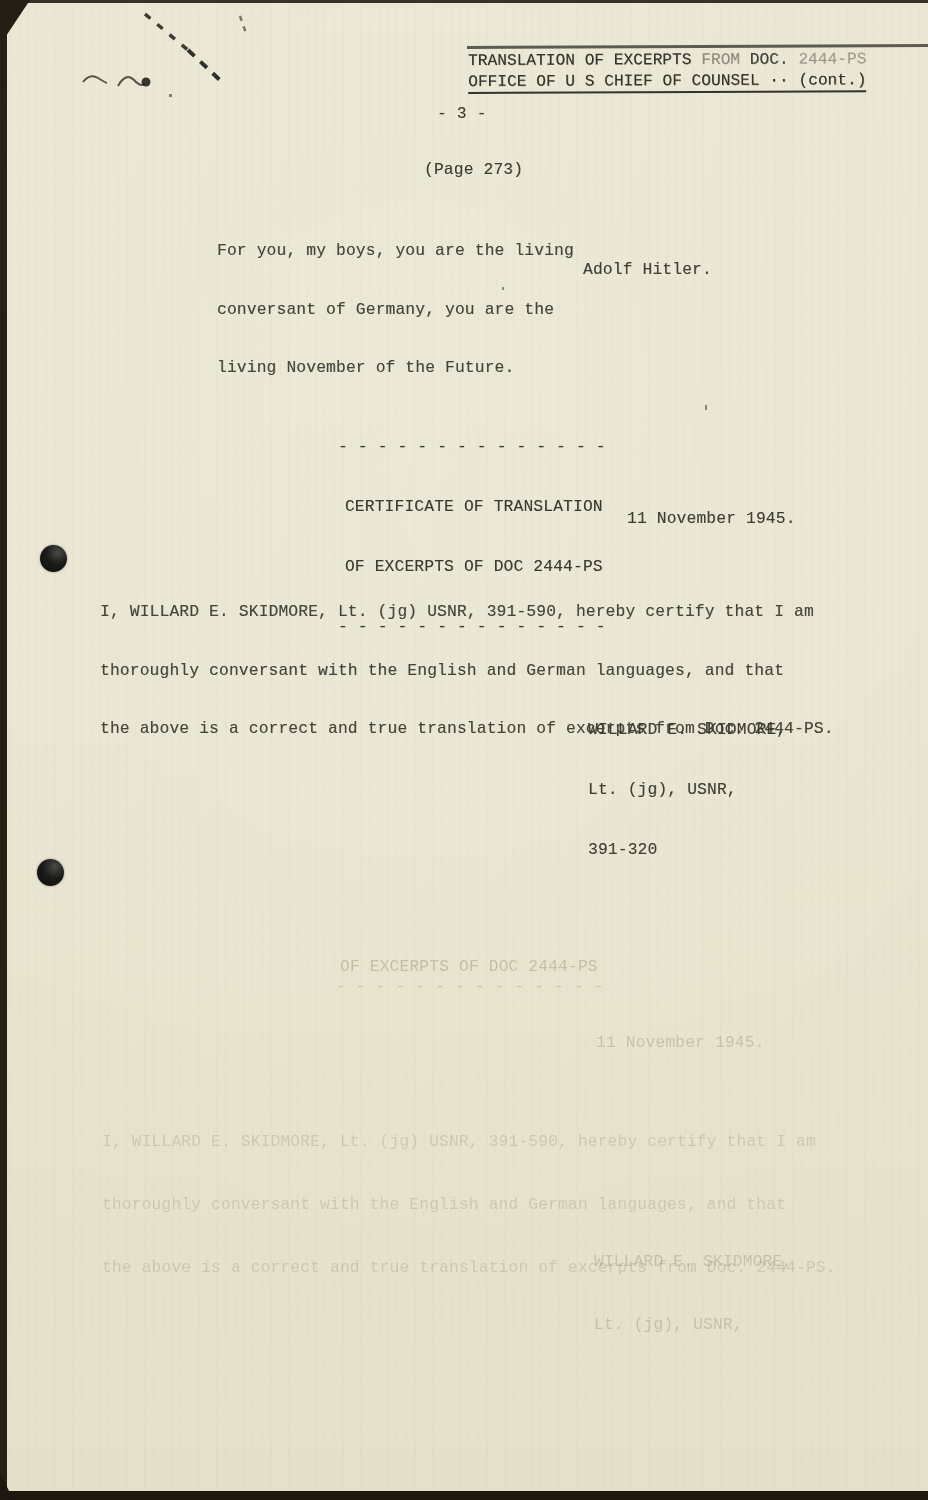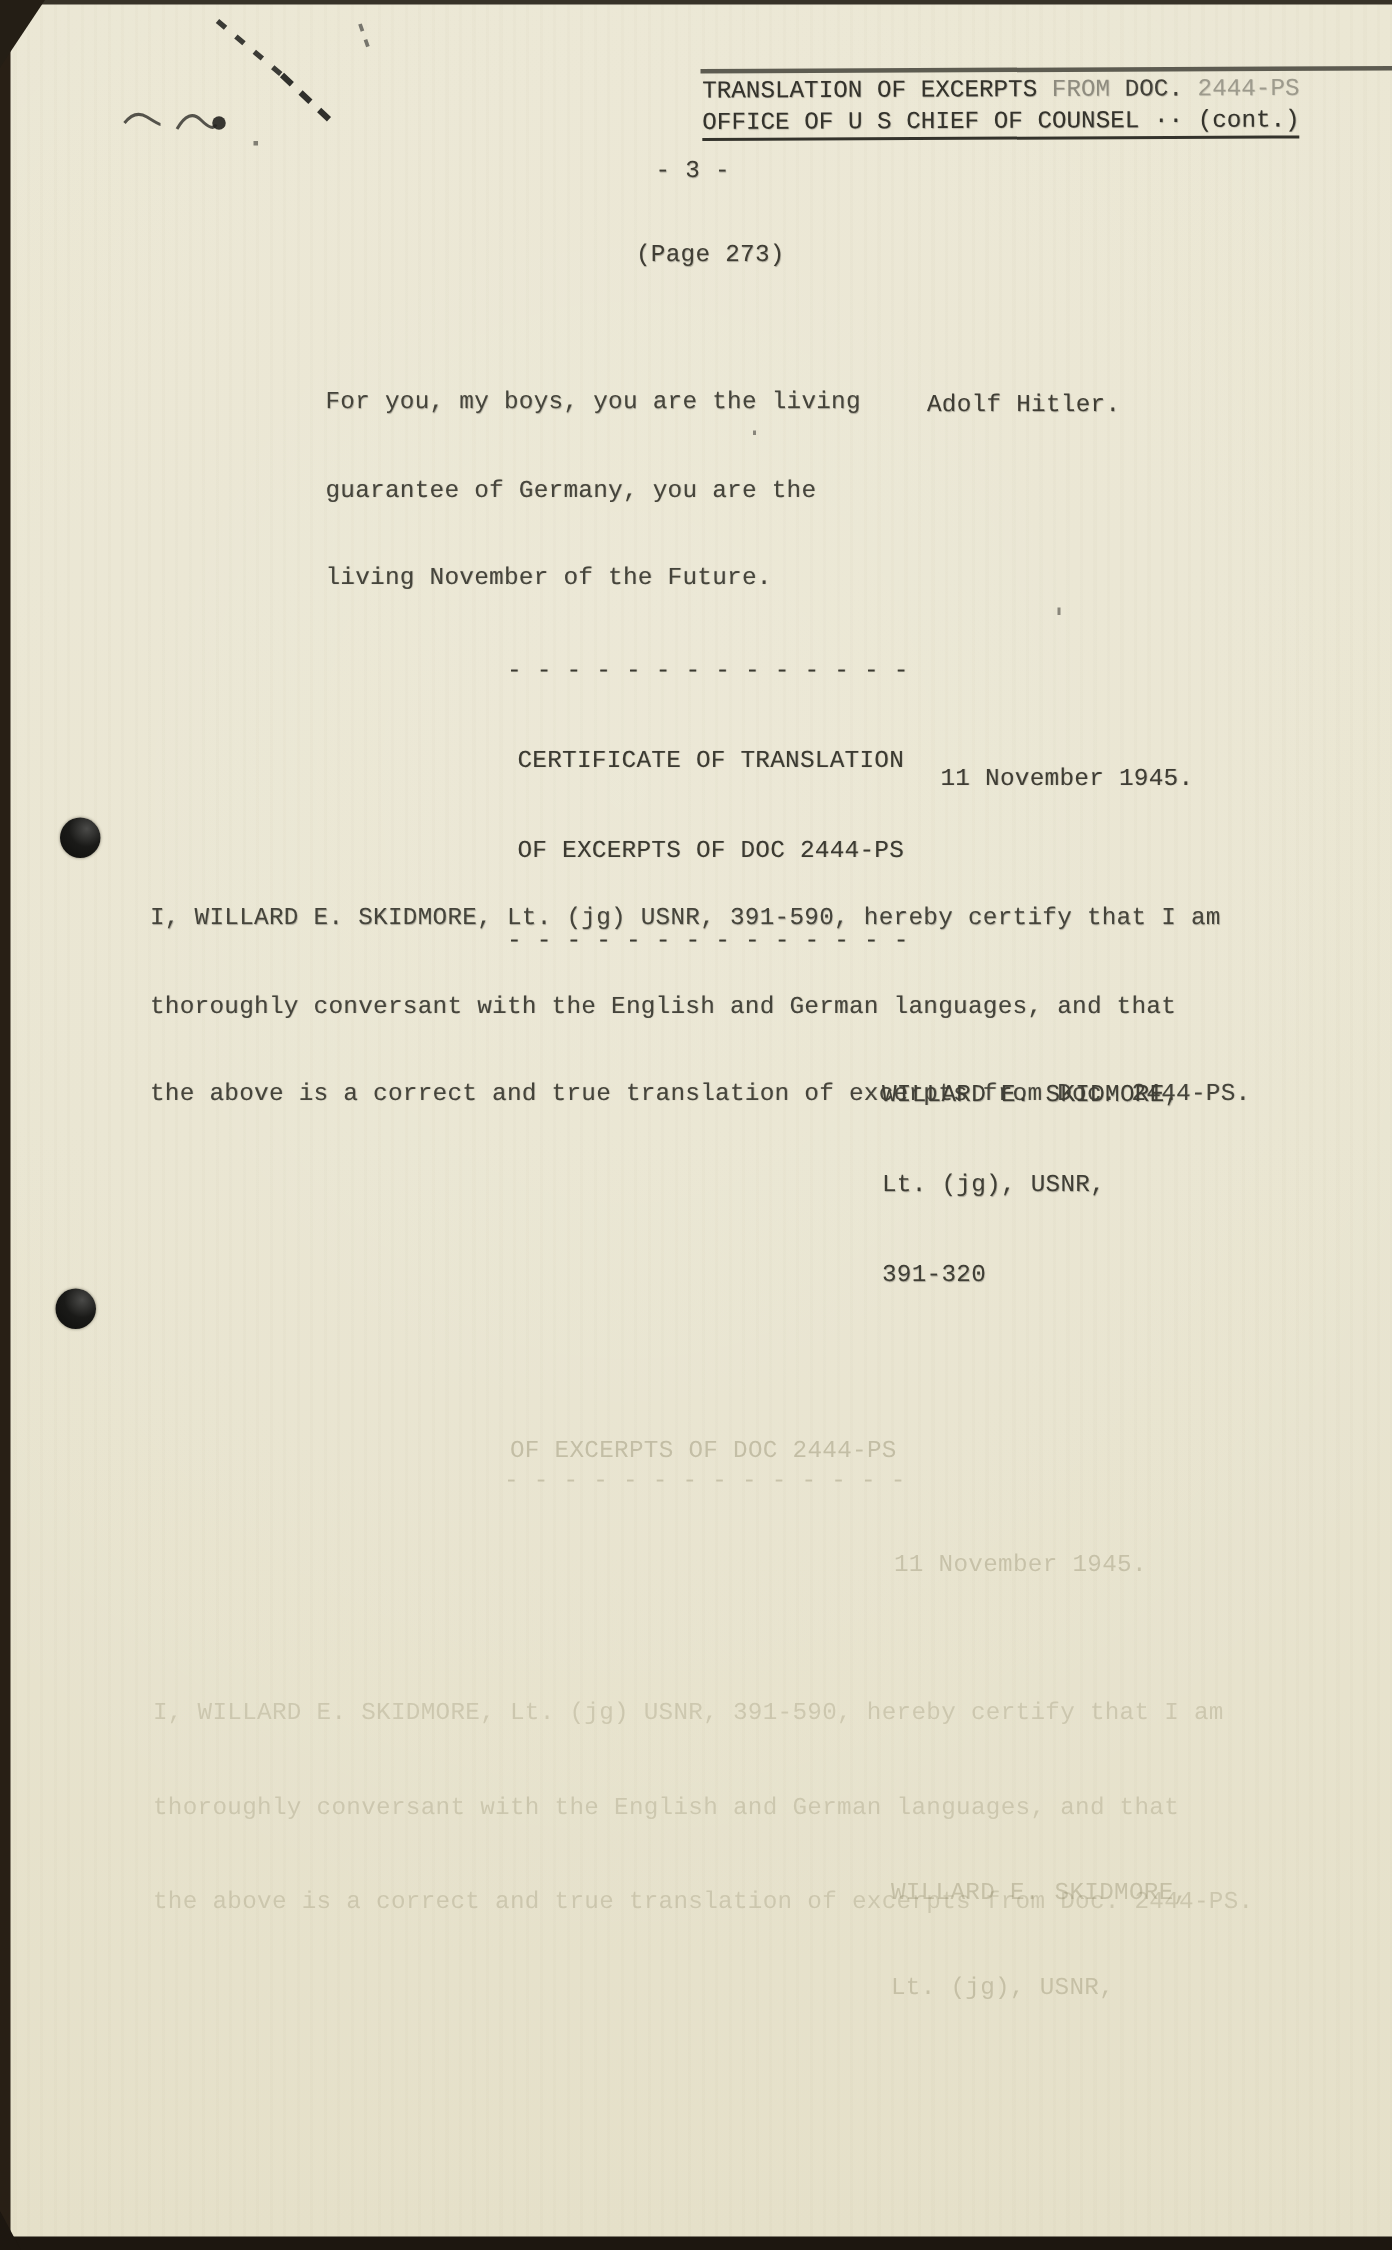--- a/index.html
+++ b/index.html
@@ -45,22 +45,22 @@
     text-shadow:0.4px 0.4px 0.6px rgba(40,38,32,0.4);}
   .hdr-line1 .p2{opacity:.5;}
   .hdr-line1 .p3{opacity:.92;}
   .hdr-line1 .p4{opacity:.42;}
   .hdr-line2{position:absolute;top:27px;left:1px;display:inline-block;color:#34332c;font-size:16.2px;
     white-space:pre;border-bottom:2px solid #34332c;padding-bottom:1px;
     text-shadow:0.4px 0.4px 0.6px rgba(40,38,32,0.4);}
   
   .page-num{left:437px;top:105px;}
   .page-label{left:424px;top:161px;}
-  .quote{left:217px;top:220px;line-height:19.5px;color:#45443b;}
-  .attribution{left:618px;top:261px;}
+  .quote{left:217px;top:203px;line-height:19.5px;color:#45443b;}
+  .attribution{left:583px;top:261px;}
   .cert{left:338px;top:397px;line-height:20px;color:#3b3a31;}
   .cert .t{padding-left:4px;text-align:center;}
   .date-line{left:627px;top:510px;}
   .body-par{left:100px;top:564px;line-height:19.5px;color:#45443b;}
   .signature{left:588px;top:680px;line-height:20px;color:#3f3e35;}
   
   .ghost{color:#7d7654;text-shadow:none;filter:blur(0.4px);}
   .g-title{left:340px;top:958px;opacity:.34;}
   .g-dash{left:336px;top:978px;opacity:.30;}
   .g-date{left:596px;top:1034px;opacity:.30;}
@@ -97,21 +97,21 @@
     <div class="hdr-line1"><span class="p1">TRANSLATION OF EXCERPTS </span><span class="p2">FROM </span><span class="p3">DOC. </span><span class="p4">2444-PS</span></div>
     <div class="hdr-line2">OFFICE OF U S CHIEF OF COUNSEL ·· (cont.)</div>
   </div>
 
   <div class="type page-num">- 3 -</div>
 
   <div class="type page-label">(Page 273)</div>
 
   <div class="type quote">
     <div>For you, my boys, you are the living</div>
-    <div>guarantee of Germany, you are the</div>
+    <div>conversant of Germany, you are the</div>
     <div>living November of the Future.</div>
   </div>
   <div class="type attribution">Adolf Hitler.</div>
 
   <div class="type cert">
     <div>- - - - - - - - - - - - - -</div>
     <div class="t">CERTIFICATE OF TRANSLATION</div>
     <div class="t">OF EXCERPTS OF DOC 2444-PS</div>
     <div>- - - - - - - - - - - - - -</div>
   </div>

